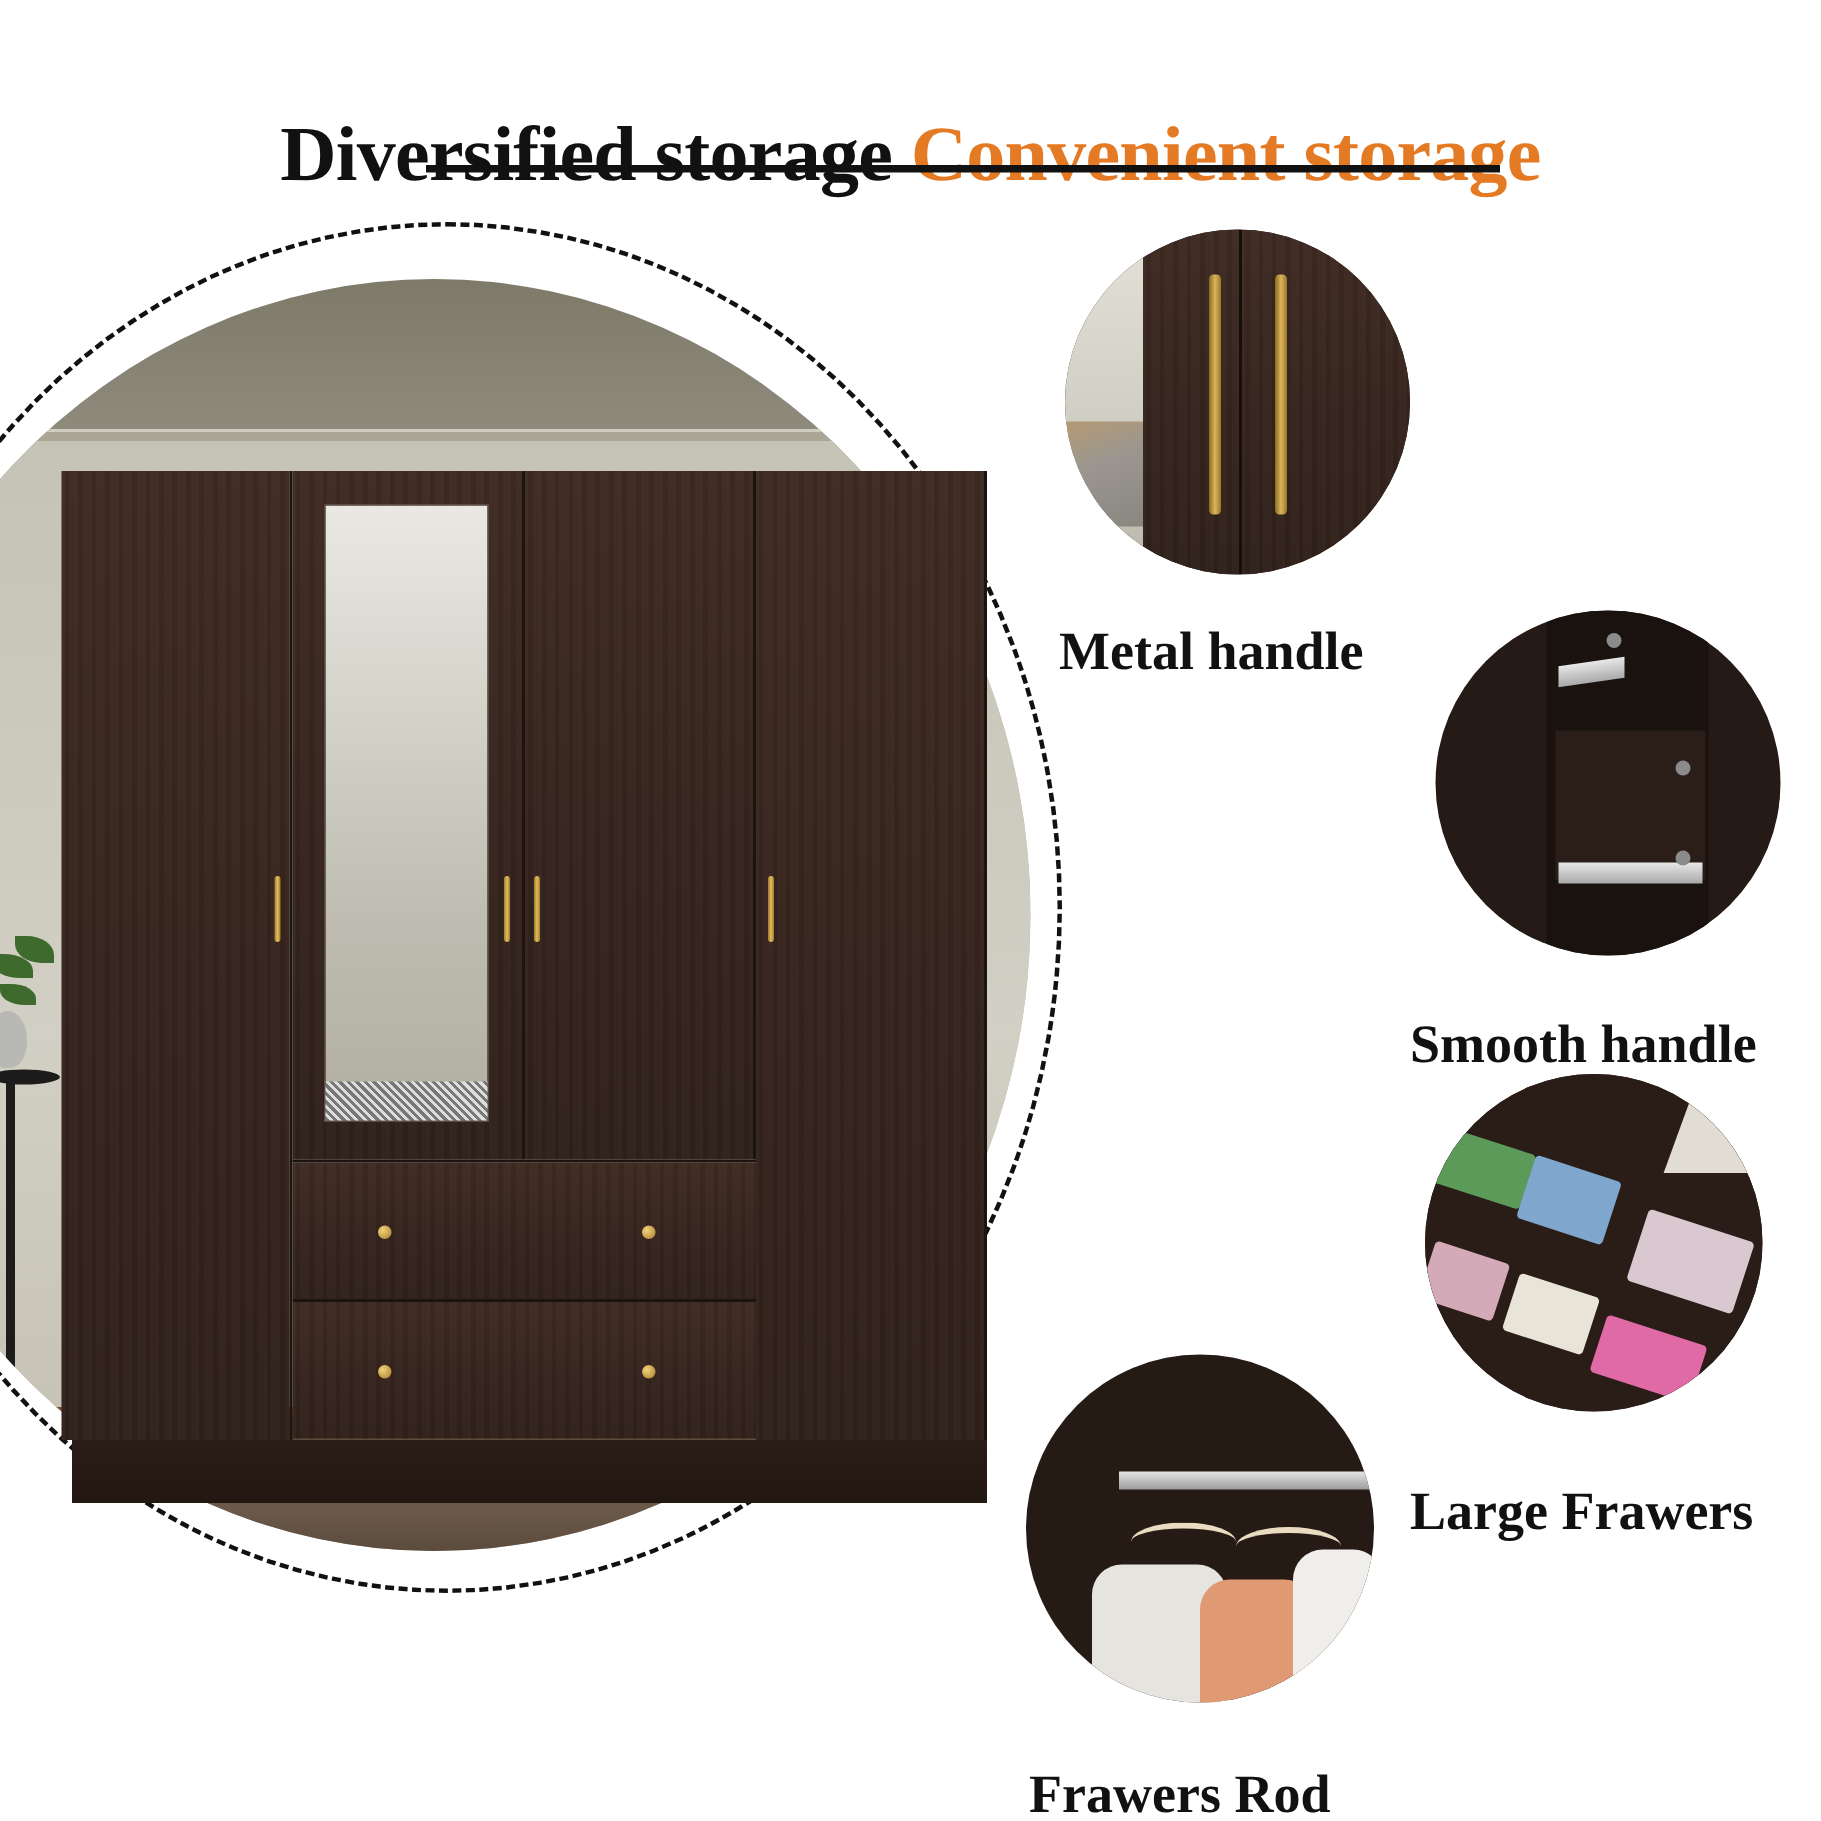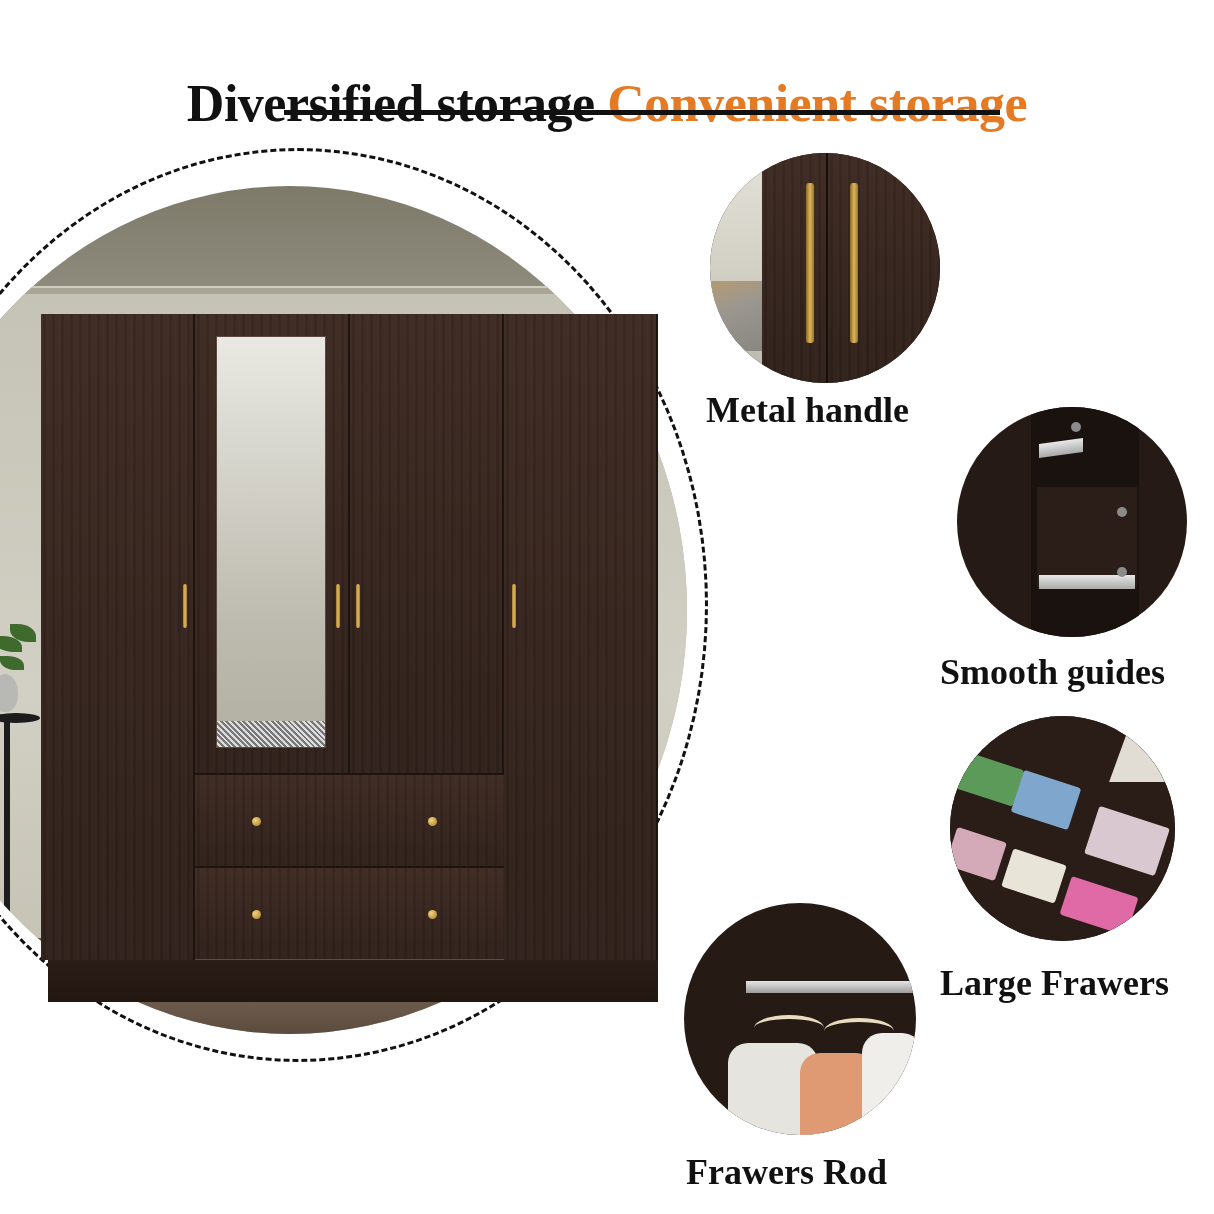--- a/index.html
+++ b/index.html
@@ -59,21 +59,21 @@
   .drawer { position: absolute; left: 154px; width: 309px; height: 93px; border-top: 2px solid #1e140f; }
   .drawer.dr1 { top: 459px; }
   .drawer.dr2 { top: 552px; }
   .knob { position: absolute; width: 9px; height: 9px; border-radius: 50%; background: radial-gradient(circle at 35% 35%, #f2d27c, #a87d2a); }
   .plinth { position: absolute; left: 7px; top: 646px; width: 610px; height: 42px; background: linear-gradient(180deg,#2a1c16,#231711); }
 
   
   .feature-circle { position: absolute; border-radius: 50%; overflow: hidden; background: #2e211b; }
   .feature-label {
     position: absolute; font-family: "Liberation Serif", "DejaVu Serif", serif;
-    font-weight: bold; font-size: 36px; line-height: 40px; color: #111; white-space: nowrap;
+    font-weight: bold; font-size: 36px; line-height: 40px; color: #111; white-space: nowrap; margin-top: 24px;
   }
 
   
   .fc-handle { left: 710px; top: 153px; width: 230px; height: 230px; }
   .fc-handle .wall { position: absolute; left: 0; top: 0; width: 52px; height: 100%; background: linear-gradient(180deg,#e4e2d9,#cfccc1 60%,#b8b5aa); }
   .fc-handle .pillow { position: absolute; left: 0; top: 128px; width: 52px; height: 70px; background: linear-gradient(160deg,#b59a72,#9b9790 40%,#8a8680); }
   .fc-handle .panel { position: absolute; top: 0; height: 100%; }
   .fc-handle .p1 { left: 52px; width: 64px; }
   .fc-handle .p2 { left: 116px; width: 114px; border-left: 2px solid #150e0b; }
   .big-handle { position: absolute; width: 8px; height: 160px; top: 30px; border-radius: 3px; background: linear-gradient(90deg,#8a6a22,#dcb55a 50%,#9a7628); }
@@ -156,21 +156,21 @@
 
 <div class="feature-circle fc-guides">
   <div style="position:absolute;left:74px;top:0;width:108px;height:230px;background:#1a120e;"></div>
   <div style="position:absolute;left:80px;top:80px;width:100px;height:100px;background:#2b1e18;"></div>
   <div class="rail" style="left:82px;top:34px;width:44px;transform:skewY(-8deg);"></div>
   <div class="rail" style="left:82px;top:168px;width:96px;"></div>
   <div class="guide-dot" style="left:114px;top:15px;"></div>
   <div class="guide-dot" style="left:160px;top:100px;"></div>
   <div class="guide-dot" style="left:160px;top:160px;"></div>
 </div>
-<div class="feature-label" style="left:940px;top:652px;">Smooth guides</div>
+<div class="feature-label" style="left:940px;top:652px;">Smooth handle</div>
 
 <div class="feature-circle fc-drawers">
   <div style="position:absolute;left:0;top:0;width:100%;height:100%;background:linear-gradient(160deg,#b8a89a 0%,#b8a89a 10%,#2a1d17 11%,#2a1d17 100%);"></div>
   <div style="position:absolute;left:170px;top:6px;width:60px;height:60px;background:#e2ddd4;transform:skewX(-20deg);"></div>
   <div class="cloth" style="left:8px;top:44px;width:62px;height:38px;background:#5c9a5a;transform:rotate(18deg);"></div>
   <div class="cloth" style="left:66px;top:62px;width:60px;height:44px;background:#7fa6cc;transform:rotate(18deg);"></div>
   <div class="cloth" style="left:140px;top:100px;width:74px;height:50px;background:#d9c8d0;transform:rotate(18deg);"></div>
   <div class="cloth" style="left:0;top:118px;width:52px;height:40px;background:#d4a9b8;transform:rotate(18deg);"></div>
   <div class="cloth" style="left:56px;top:140px;width:56px;height:40px;background:#e8e4d8;transform:rotate(18deg);"></div>
   <div class="cloth" style="left:114px;top:170px;width:70px;height:40px;background:#e06aa6;transform:rotate(18deg);"></div>

